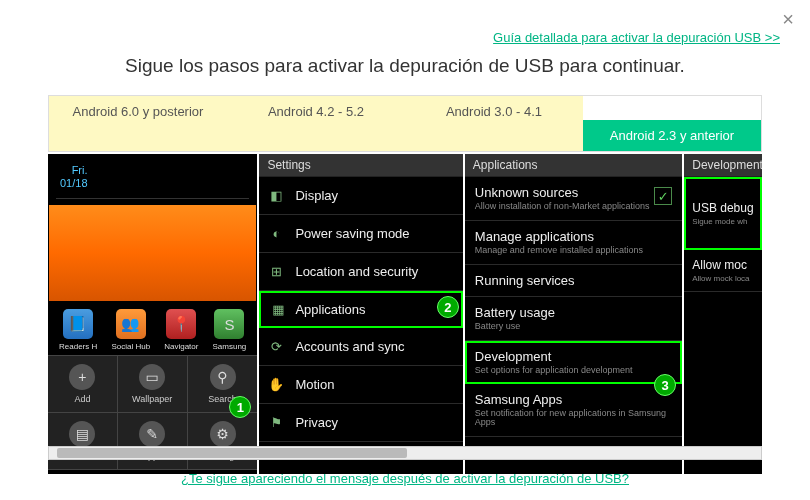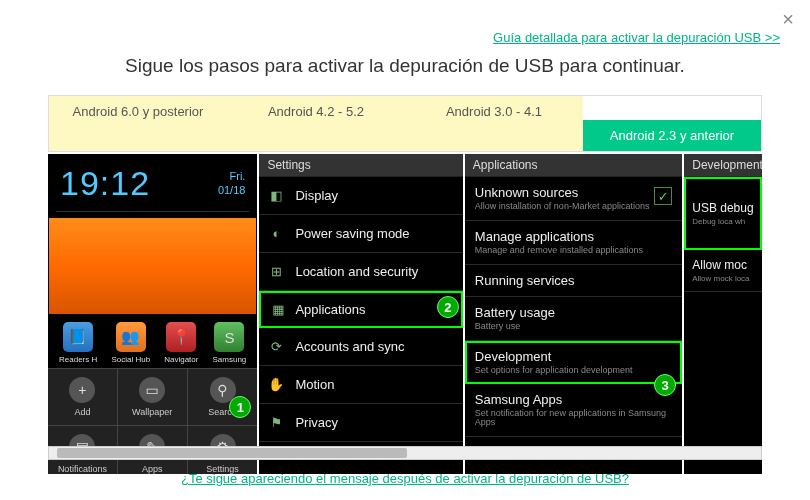--- a/index.html
+++ b/index.html
@@ -84,21 +84,20 @@
   <div class="tab">Android 6.0 y posterior</div>
   <div class="tab">Android 4.2 - 5.2</div>
   <div class="tab">Android 3.0 - 4.1</div>
   <div class="tab active">Android 2.3 y anterior</div>
 </div>
 
 <div class="panels">
 
   <div class="panel p1">
     <div class="home-clock">
-      <div class="home-time">19:12</div>
       <div class="home-date">
         <div>Fri.</div>
         <div>01/18</div>
       </div>
     </div>
     <hr class="home-hr">
     <div class="home-gradient"></div>
     <div class="home-dock">
       <div class="dock-item"><div class="dock-icon blue">📘</div><span>Readers H</span></div>
       <div class="dock-item"><div class="dock-icon orange">👥</div><span>Social Hub</span></div>
@@ -154,21 +153,21 @@
         <div class="title">Samsung Apps</div>
         <div class="sub">Set notification for new applications in Samsung Apps</div>
       </div>
     <div class="badge b3">3</div>
   </div>
 
   <div class="panel p4">
     <div class="panel-header">Development</div>
     <div class="dev-item highlight">
         <div class="title">USB debug</div>
-        <div class="sub">Debug loca wh</div>
+        <div class="sub">Sigue mode wh</div>
       </div>
     <div class="dev-item">
         <div class="title">Allow moc</div>
         <div class="sub">Allow mock loca</div>
       </div>
   </div>
 
 </div>
 
 <div class="scrollbar">

